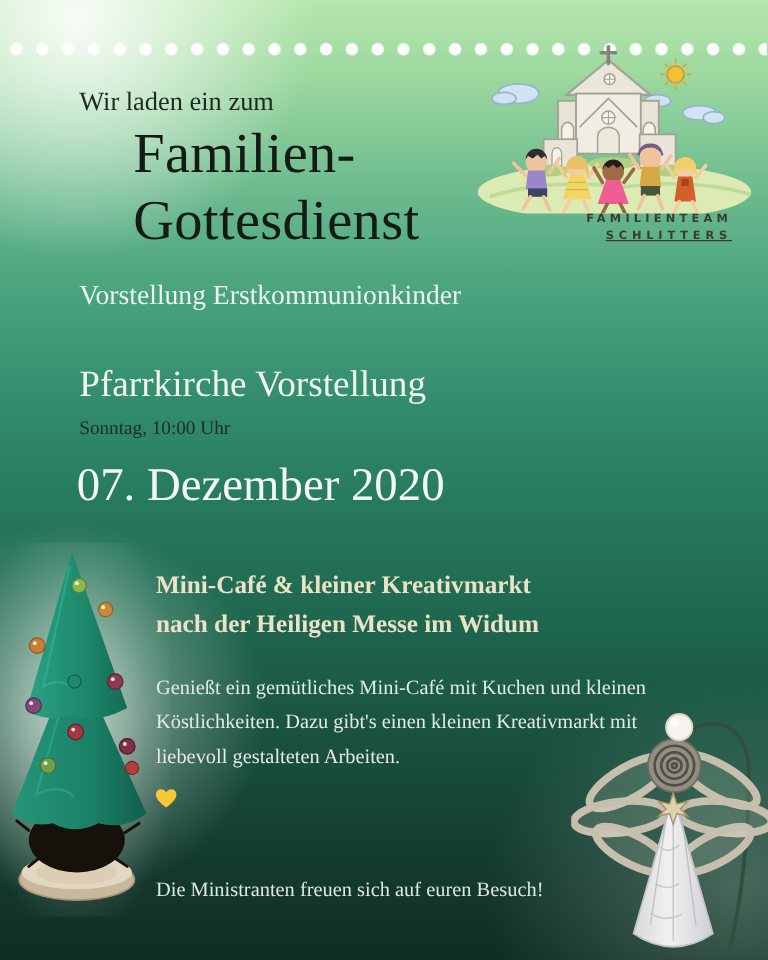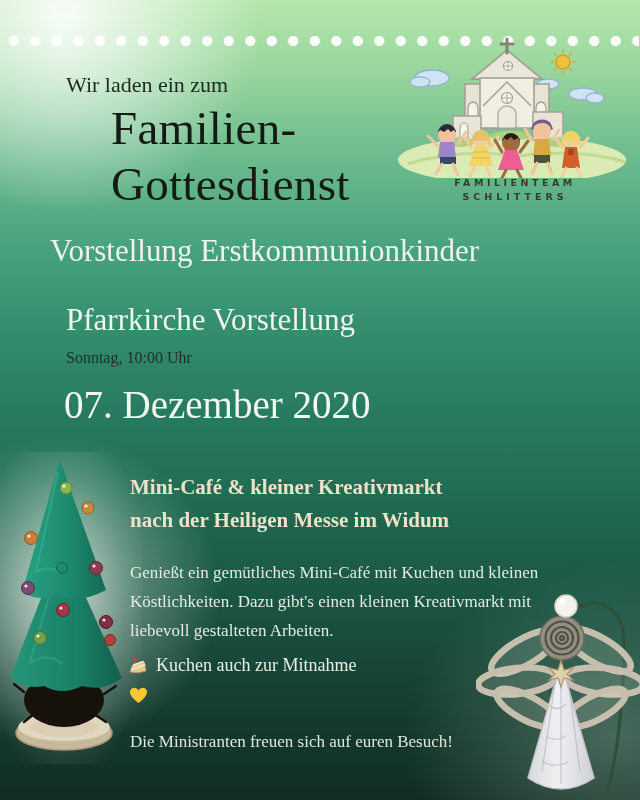--- a/index.html
+++ b/index.html
@@ -18,33 +18,33 @@
 
   .dots {
     position: absolute; left: 3px; top: 33px; width: 636px; height: 16px; z-index: 1;
     background-image: radial-gradient(circle, rgba(255,255,255,0.97) 4.6px, rgba(255,255,255,0) 5.6px);
     background-size: 21.5px 16px; background-repeat: repeat-x; background-position: 0 50%;
   }
 
   .intro   { position: absolute; left: 66px; top: 72px;  font-size: 22px; color: #1d2a1e; }
   .title   { position: absolute; left: 63px; top: 100px; font-size: 47px; line-height: 56px;
              color: #141b14; letter-spacing: 0.3px; margin-left: 48px; }
-  .subtitle{ position: absolute; left: 50px; top: 233px; font-size: 31px; color: #edf4ec; }
+  .subtitle{ position: absolute; left: 66px; top: 233px; font-size: 23px; color: #edf4ec; }
 
   .location{ position: absolute; left: 66px; top: 302px; font-size: 31px; color: #f0f6ee; }
   .time    { position: absolute; left: 66px; top: 349px; font-size: 16px; color: #1d2e25; }
   .date    { position: absolute; left: 64px; top: 382px; font-size: 39px; color: #f2f7f0; }
 
   .church-wrap { position: absolute; left: 398px; top: 36px; width: 234px; height: 142px; z-index: 2; }
   .team {
     position: absolute; left: 420px; top: 177px; width: 190px; z-index: 2;
-    text-align: center; font-family: "DejaVu Sans", sans-serif;
+    text-align: right; font-family: "DejaVu Sans", sans-serif;
     font-size: 9.5px; font-weight: bold; letter-spacing: 3.5px; color: #3c3c2c;
   }
-  .team .l2 { margin-top: 3px; letter-spacing: 4px; }
+  .team .l2 { margin-top: 3px; letter-spacing: 4px; text-decoration: underline; }
 
   .info-heading { position: absolute; left: 130px; top: 471px; font-size: 21px; font-weight: bold;
                   line-height: 33px; color: #ece2c8; }
   .paragraph   { position: absolute; left: 130px; top: 558px; width: 446px; font-size: 17px;
                  line-height: 29px; color: #e3ebe2; }
   .bullets     { position: absolute; left: 129px; top: 650px; font-size: 18px; color: #e9efe6; }
   .bullet-row  { display: flex; align-items: center; height: 30px; }
   .bullet-icon { width: 19px; height: 19px; margin-right: 8px; display: inline-flex; }
   .closing     { position: absolute; left: 130px; top: 732px; font-size: 17px; color: #dde8de; }
 
@@ -211,32 +211,20 @@
   <div class="date">07. Dezember 2020</div>
 
   <div class="info-heading">
     <div>Mini-Café &amp; kleiner Kreativmarkt</div>
     <div>nach der Heiligen Messe im Widum</div>
   </div>
 
   <div class="paragraph">Genießt ein gemütliches Mini-Café mit Kuchen und kleinen Köstlichkeiten. Dazu gibt's einen kleinen Kreativmarkt mit liebevoll gestalteten Arbeiten.</div>
 
   <div class="bullets">
-    <div class="bullet-row">
-      <span class="bullet-icon">
-        <svg width="19" height="19" viewBox="0 0 19 19">
-          <circle cx="6" cy="4" r="2.2" fill="#c83838"></circle>
-          <path d="M1,15 L16,9 L17,15 Q9,18 1,16 Z" fill="#e8c88e" stroke="#b89358" stroke-width="0.8"></path>
-          <path d="M2,12.5 L16,7 L16.4,9.6 L1.6,15 Z" fill="#f5e7c8"></path>
-          <path d="M3,10 L15,5.5 L16,7.5 L2,12.8 Z" fill="#e8c88e"></path>
-          <path d="M4.5,8 L14,4.8 L15,5.8 L3,10.4 Z" fill="#f8f0dc"></path>
-        </svg>
-      </span>
-      <span>Kuchen auch zur Mitnahme</span>
-    </div>
     <div class="bullet-row">
       <span class="bullet-icon">
         <svg width="19" height="19" viewBox="0 0 19 19">
           <path d="M9.5,17 C4,12.5 1,9.5 1,6 C1,3.5 3,1.8 5.2,1.8 C7,1.8 8.6,2.8 9.5,4.4 C10.4,2.8 12,1.8 13.8,1.8 C16,1.8 18,3.5 18,6 C18,9.5 15,12.5 9.5,17 Z" fill="#f5c832"></path>
         </svg>
       </span>
     </div>
   </div>
 
   <div class="closing">Die Ministranten freuen sich auf euren Besuch!</div>

